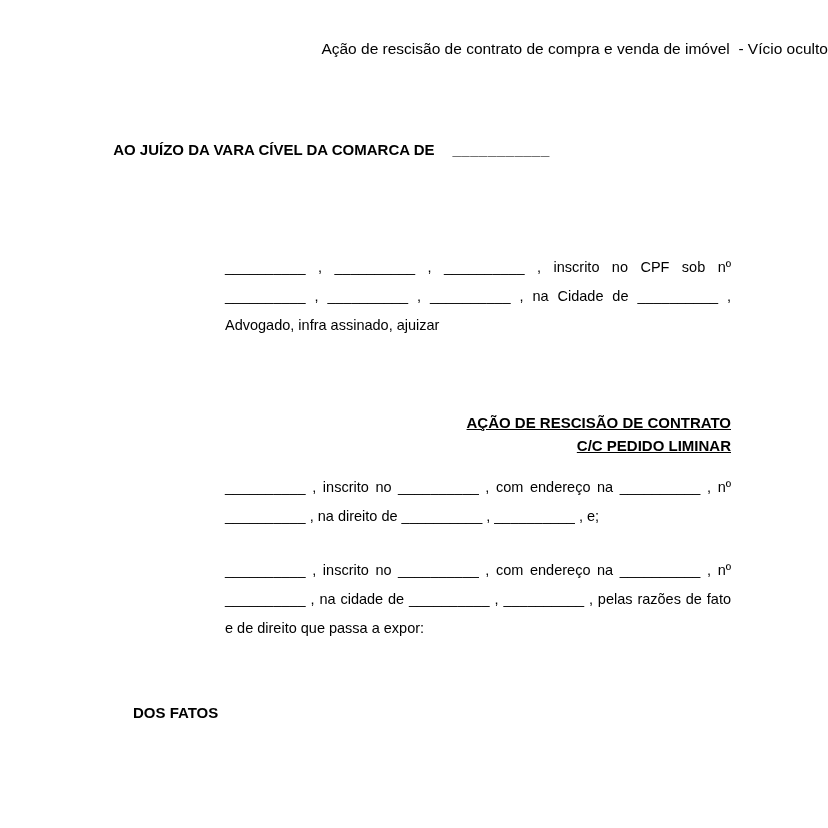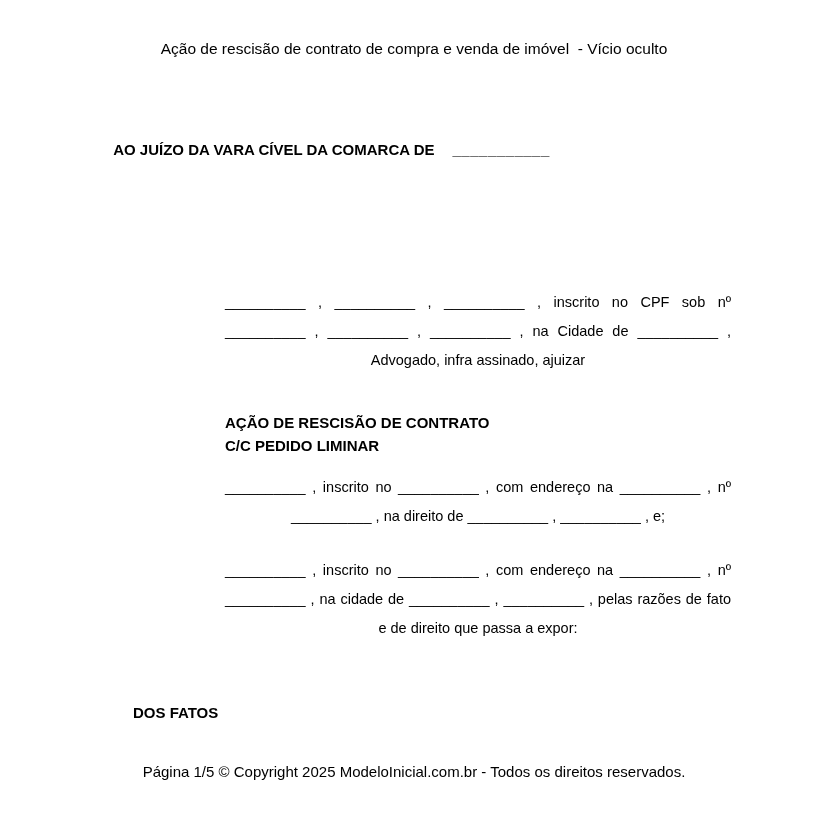--- a/index.html
+++ b/index.html
@@ -16,21 +16,21 @@
     width: 828px;
     height: 828px;
     background: #ffffff;
     overflow: hidden;
   }
   .doc-title {
     position: absolute;
     top: 39px;
     left: 0;
     width: 100%;
-    text-align: center;
+    text-align: right;
     font-size: 15.5px;
     line-height: 20px;
     white-space: pre;
   }
   .court-heading {
     position: absolute;
     top: 124px;
     left: 97px;
     font-size: 15px;
     font-weight: bold;
@@ -41,39 +41,40 @@
     margin-left: 18px;
     letter-spacing: 0.5px;
   }
   .para {
     position: absolute;
     left: 225px;
     width: 506px;
     font-size: 14.5px;
     line-height: 28.8px;
   }
-  .p1 { top: 253px; margin-top: 35px; }
+  .p1 { top: 253px; }
   .p2 { top: 473px; }
   .p3 { top: 556px; }
   .line-j {
     text-align: justify;
     text-align-last: justify;
   }
   .line-l {
-    text-align: center;
+    text-align: left;
   }
   .action-heading {
     position: absolute;
     top: 411px;
     left: 225px;
     width: 506px;
-    text-align: left;
+    text-align: right;
     font-size: 15px;
     font-weight: bold;
     line-height: 23px;
+    text-decoration: underline;
   }
   .section-heading {
     position: absolute;
     top: 704px;
     left: 97px;
     font-size: 15px;
     font-weight: bold;
     margin-left: 36px;
   }
   .doc-footer {
@@ -113,15 +114,14 @@
   </div>
 
   <div class="para p3">
     <div class="line-j">__________ , inscrito no __________ , com endereço na __________ , nº</div>
     <div class="line-j">__________ , na cidade de __________ , __________ , pelas razões de fato</div>
     <div class="line-l">e de direito que passa a expor:</div>
   </div>
 
   <div class="section-heading">DOS FATOS</div>
 
-  <div class="doc-footer">Página 1/5 © Copyright 2025 ModeloInicial.com.br - Todos os direitos reservados.</div>
 
 </div>
 
 </body></html>

